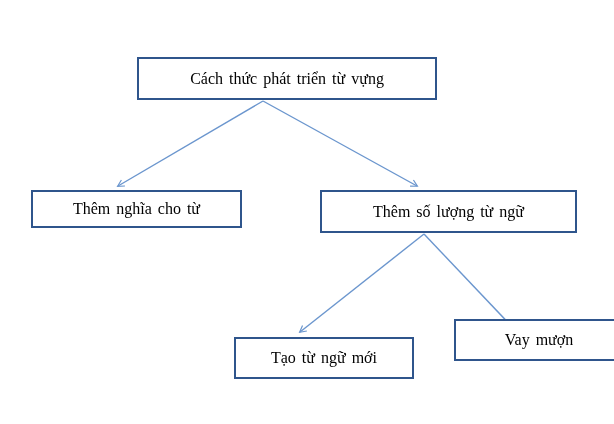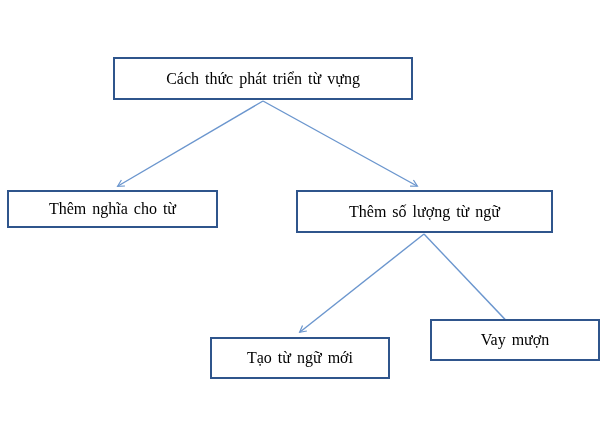--- a/index.html
+++ b/index.html
@@ -23,20 +23,21 @@
     border: 2px solid var(--box-border);
     background: var(--background);
     color: var(--text);
     font-size: 16px;
     word-spacing: 2px;
     display: flex;
     align-items: center;
     justify-content: center;
     text-align: center;
     line-height: 1.1;
+    margin-left: 24px;
   }
   .node-root      { left: 113px; top: 57px;  width: 300px; height: 43px; }
   .node-meaning   { left: 7px;   top: 190px; width: 211px; height: 38px; }
   .node-quantity  { left: 296px; top: 190px; width: 257px; height: 43px; }
   .node-create    { left: 210px; top: 337px; width: 180px; height: 42px; }
   .node-borrow    { left: 430px; top: 319px; width: 170px; height: 42px; }
   .edges-layer {
     position: absolute;
     left: 0; top: 0;
     width: 614px; height: 424px;

